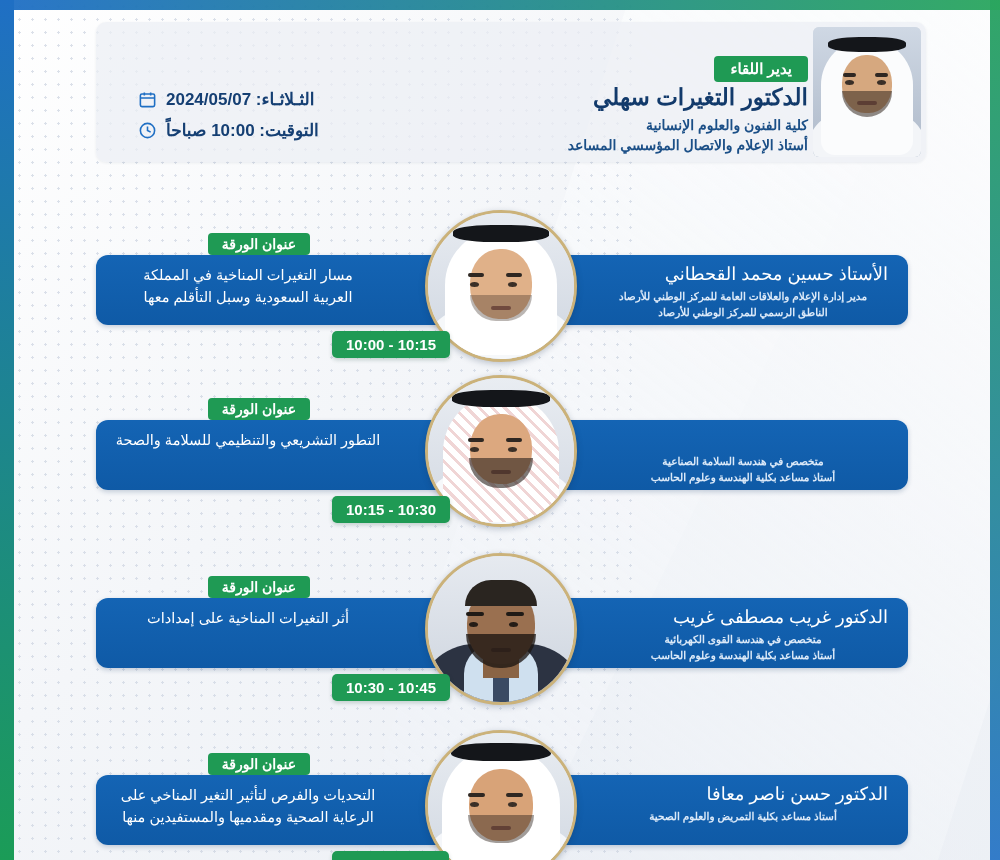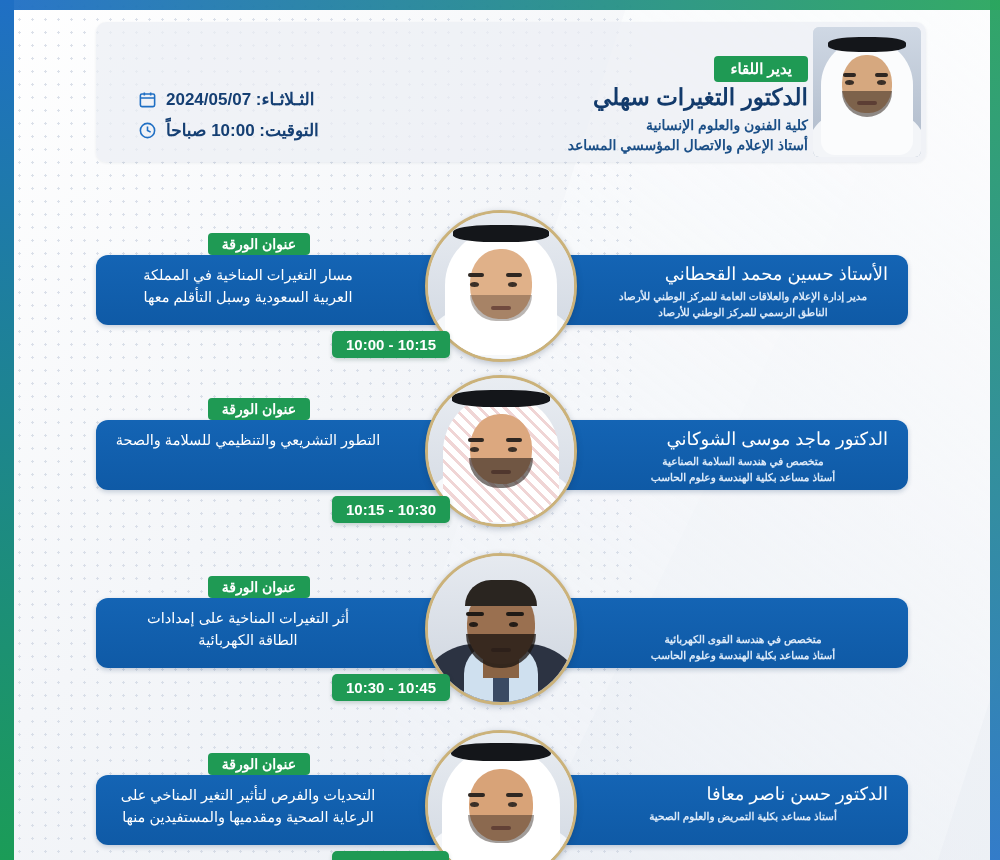--- a/index.html
+++ b/index.html
@@ -246,21 +246,20 @@
   </div>
   <div class="time-chip" style="left:236px; top:76px;">10:00 - 10:15</div>
 </div>
 
 <div class="session" style="top:420px;">
   <div class="bar"></div>
   <div class="paper-tag">عنوان الورقة</div>
   <div class="title">
     <div>التطور التشريعي والتنظيمي للسلامة والصحة</div>
   </div>
-  <div class="speaker-name">الدكتور ماجد موسى الشوكاني</div>
   <div class="speaker-role">
     <div>متخصص في هندسة السلامة الصناعية</div>
     <div>أستاذ مساعد بكلية الهندسة وعلوم الحاسب</div>
   </div>
   <div class="photo" style="left:329px; top:-45px;">
     <div class="av">
       <div class="bgf" style="background:linear-gradient(180deg,#e9edf2,#d2d8e2)"></div>
       <div class="thobe" style="bottom:0;width:164px;height:56px;background:#f7f9fb;border-radius:60px 60px 0 0;"></div>
       <div class="neck" style="top:96px;width:34px;height:26px;background:#cf9f74;"></div>
       <div class="ghutra" style="top:16px;width:116px;height:128px;background:repeating-linear-gradient(45deg,#ffffff 0 6px,#f0d5d5 6px 9px);border-radius:58px 58px 16px 16px;"></div>
@@ -275,22 +274,22 @@
     </div>
   </div>
   <div class="time-chip" style="left:236px; top:76px;">10:15 - 10:30</div>
 </div>
 
 <div class="session" style="top:598px;">
   <div class="bar"></div>
   <div class="paper-tag">عنوان الورقة</div>
   <div class="title">
     <div>أثر التغيرات المناخية على إمدادات</div>
-    <div>الطاقة الكهربائية</div>
-  </div>
+  </div>
+  <div class="speaker-name">الدكتور غريب مصطفى غريب</div>
   <div class="speaker-role">
     <div>متخصص في هندسة القوى الكهربائية</div>
     <div>أستاذ مساعد بكلية الهندسة وعلوم الحاسب</div>
   </div>
   <div class="photo" style="left:329px; top:-45px;">
     <div class="av">
       <div class="bgf" style="background:linear-gradient(180deg,#e6eaf0,#cdd4de)"></div>
 
       <div class="thobe" style="bottom:0;width:168px;height:58px;background:#2c3342;border-radius:60px 60px 0 0;"></div>
       <div class="thobe" style="bottom:0;width:74px;height:58px;background:#cfe0ef;border-radius:30px 30px 0 0;"></div>

